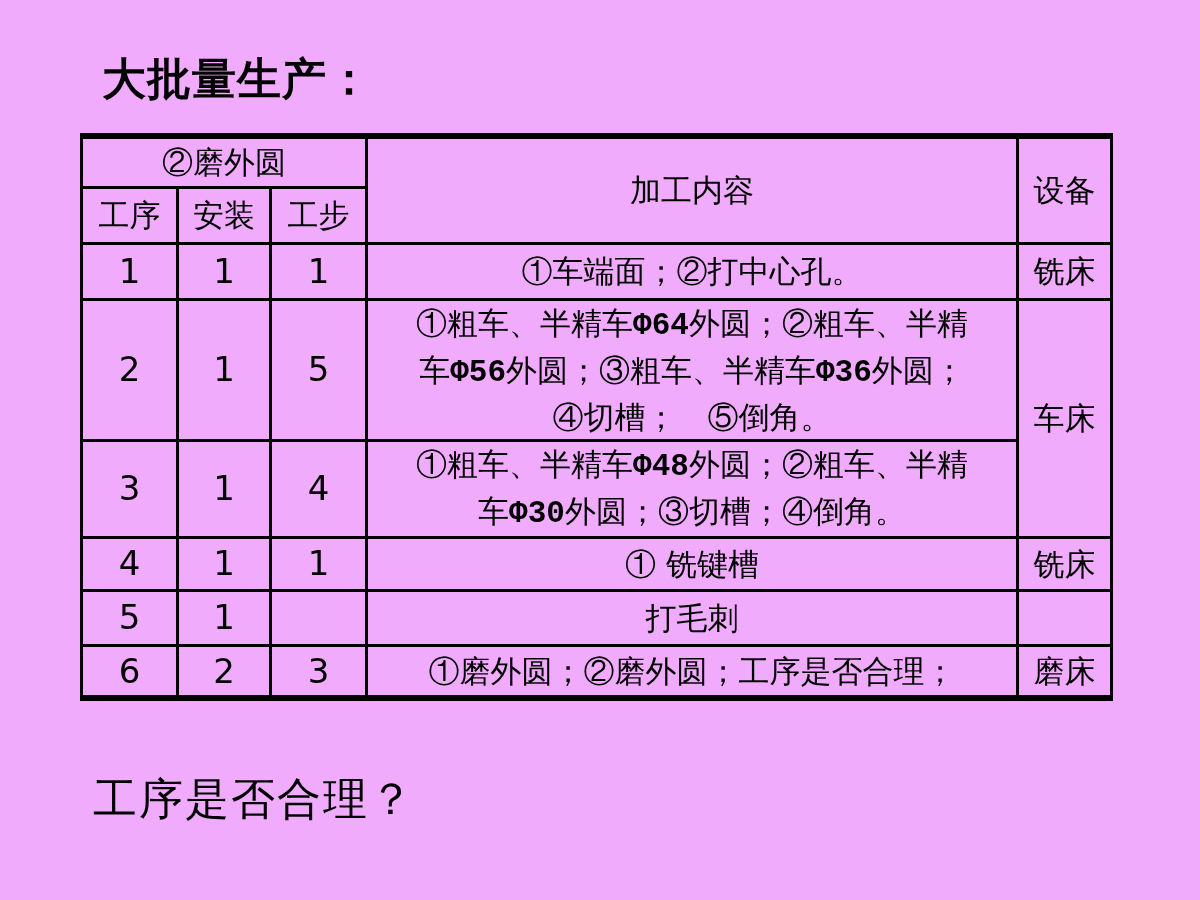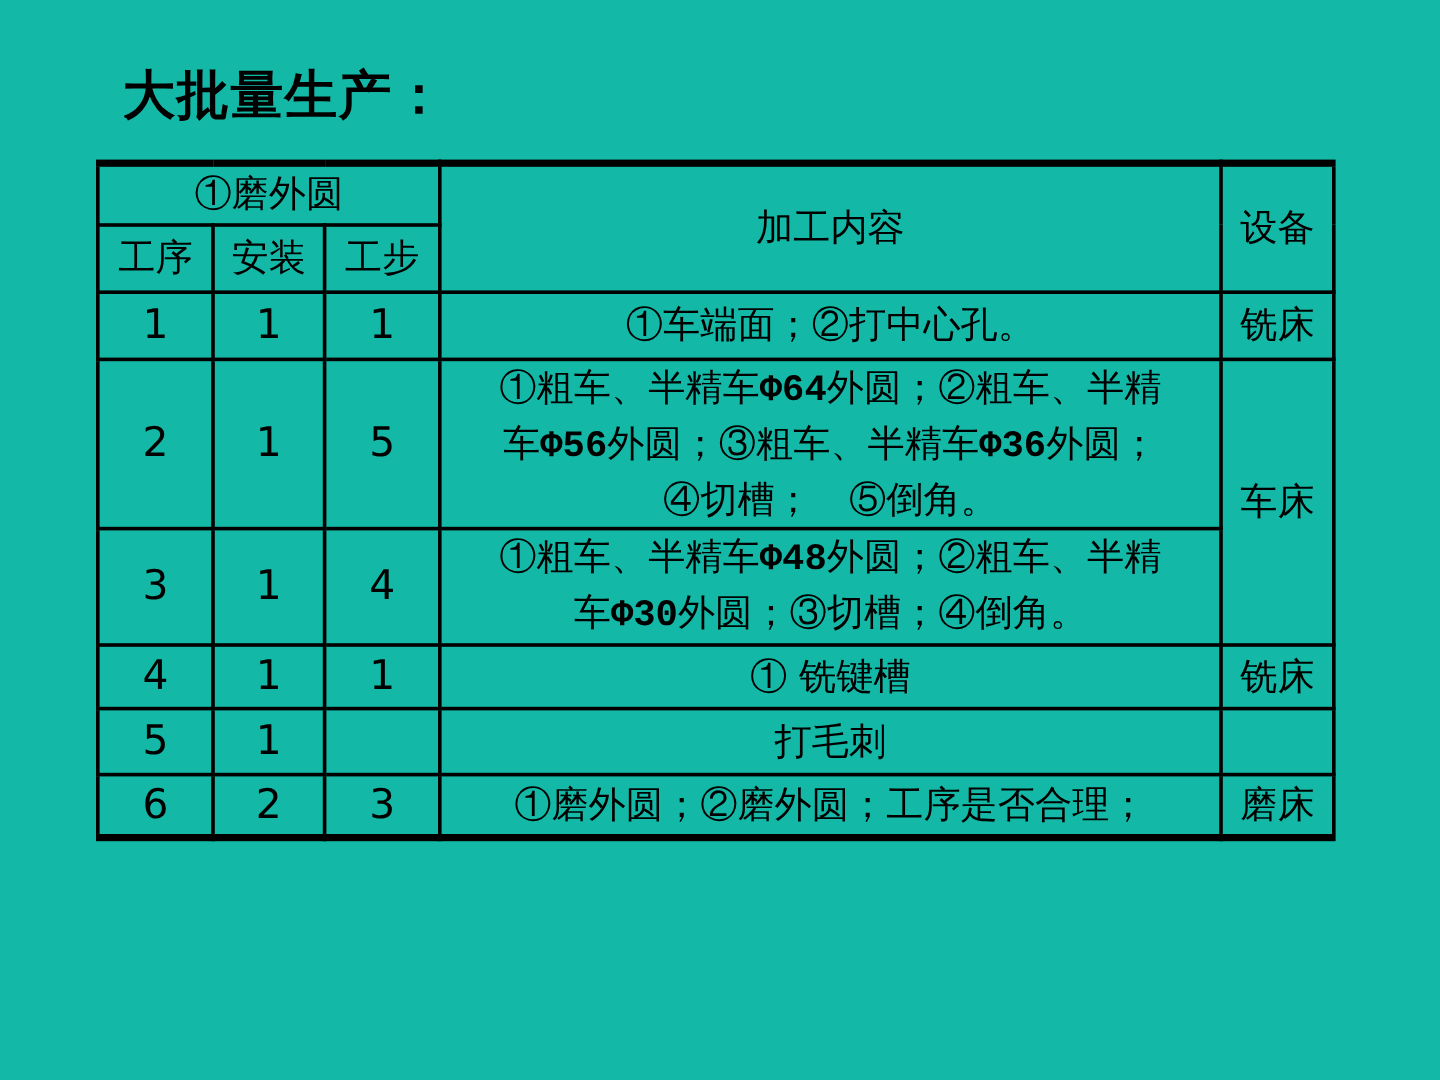--- a/index.html
+++ b/index.html
@@ -4,21 +4,21 @@
 <style>
   * { margin: 0; padding: 0; box-sizing: border-box; }
   html, body { width: 1200px; height: 900px; }
   body {
     background: #ffffff;
     color: #000000;
     font-family: "DejaVu Serif", serif;
     position: relative;
     overflow: hidden;
   }
-  .slide { position: absolute; inset: 0; background: #14b8a6; }
+  .slide { position: absolute; inset: 0; background: #f0abfc; }
 
   .title {
     position: absolute;
     left: 102px;
     top: 50px;
     font-family: "DejaVu Sans", sans-serif;
     font-weight: bold;
     font-size: 44px;
     letter-spacing: 1px;
     white-space: nowrap;
@@ -92,21 +92,21 @@
   <table class="process">
     <colgroup>
       <col style="width:96px">
       <col style="width:93px">
       <col style="width:96px">
       <col style="width:651px">
       <col style="width:94px">
     </colgroup>
     <tbody>
       <tr class="hrow-a">
-        <td colspan="3">①磨外圆</td>
+        <td colspan="3">②磨外圆</td>
         <td rowspan="2">加工内容</td>
         <td rowspan="2">设备</td>
       </tr>
       <tr class="hrow-b">
         <td>工序</td>
         <td>安装</td>
         <td>工步</td>
       </tr>
 
       <tr class="r1">
@@ -154,14 +154,15 @@
       <tr class="r6">
         <td class="num">6</td>
         <td class="num">2</td>
         <td class="num">3</td>
         <td class="content"><span>①磨外圆；②磨外圆；工序是否合理；</span></td>
         <td>磨床</td>
       </tr>
     </tbody>
   </table>
 
+  <div class="question">工序是否合理？</div>
 
 </div>
 
 </body></html>

